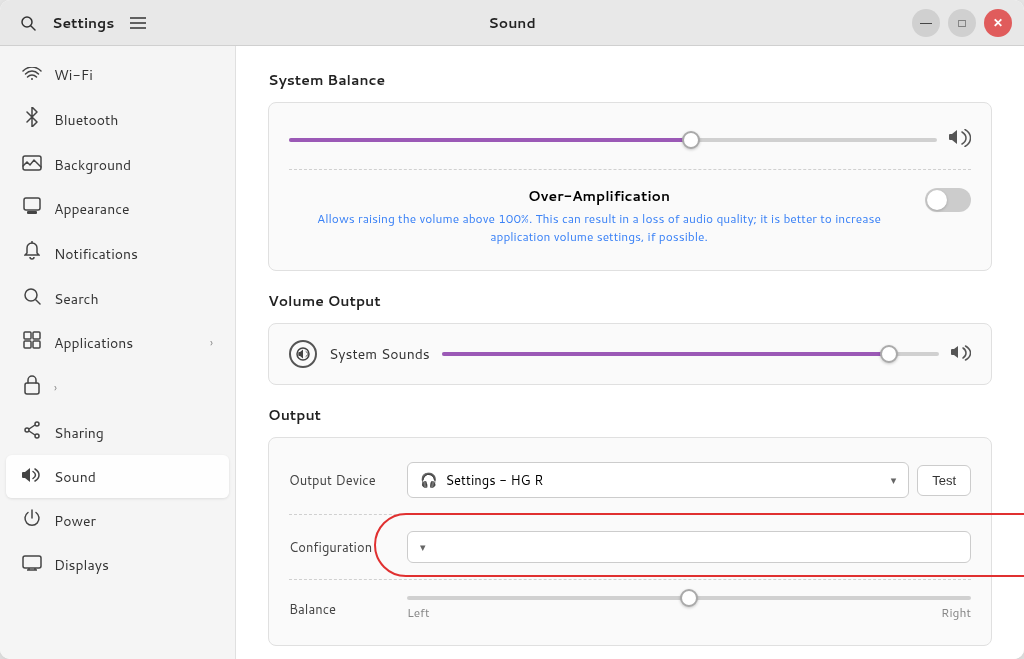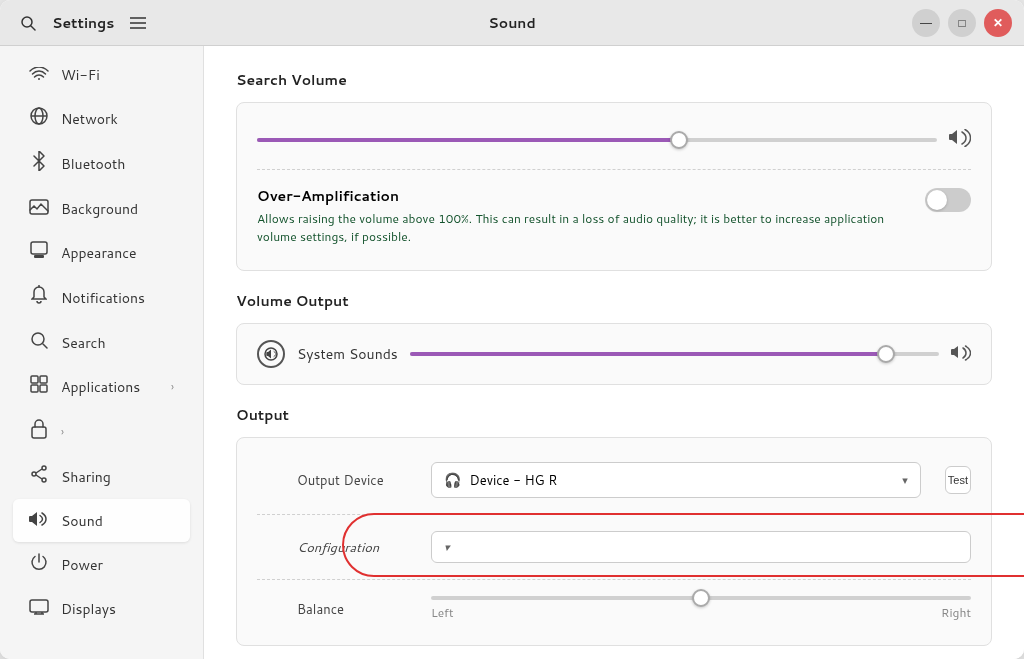--- a/index.html
+++ b/index.html
@@ -83,26 +83,26 @@
     .win-btn-minimize { background: #d0d0d0; color: #333; }
     .win-btn-maximize { background: #d0d0d0; color: #333; }
     .win-btn-close { background: #e05c5c; color: #fff; font-weight: bold; }
     .content-area {
       display: flex;
       flex: 1;
       overflow: hidden;
     }
     
     .sidebar {
-      width: 204px;
+      width: 236px;
       background: #f5f5f5;
       border-right: 1px solid #e0e0e0;
       overflow-y: auto;
       flex-shrink: 0;
-      padding: 6px 7px;
+      padding: 6px 0;
     }
     .sidebar-item {
       display: flex;
       align-items: center;
       padding: 10px 16px;
       cursor: pointer;
       border-radius: 6px;
       margin: 1px 6px;
       gap: 12px;
       color: #333;
@@ -184,24 +184,25 @@
       border: none;
       border-top: 1px dashed #d0d0d0;
       margin: 8px 0;
     }
     .over-amp-row {
       display: flex;
       align-items: flex-start;
       justify-content: space-between;
       gap: 16px;
       padding: 8px 0;
+      text-align: center;
     }
     .over-amp-text { flex: 1; }
     .over-amp-title { font-weight: 700; font-size: 14px; margin-bottom: 4px; }
-    .over-amp-desc { font-size: 12px; color: #14532d; line-height: 1.5; }
+    .over-amp-desc { font-size: 12px; color: #3b82f6; line-height: 1.5; }
     
     .toggle {
       width: 46px;
       height: 24px;
       background: #ccc;
       border-radius: 12px;
       position: relative;
       cursor: pointer;
       flex-shrink: 0;
       margin-top: 2px;
@@ -229,23 +230,22 @@
       border-radius: 50%;
       display: flex; align-items: center; justify-content: center;
       font-size: 13px;
       flex-shrink: 0;
     }
     .sys-sounds-label { font-size: 14px; color: #333; min-width: 100px; }
     
     .output-row {
       display: flex;
       align-items: center;
-      gap: 24px;
+      gap: 8px;
       padding: 8px 0;
-      margin-left: 40px;
     }
     .output-label {
       min-width: 110px;
       font-size: 13px;
       color: #444;
     }
     .device-select {
       flex: 1;
       display: flex;
       align-items: center;
@@ -253,45 +253,44 @@
       border-radius: 6px;
       padding: 7px 12px;
       background: #fff;
       cursor: pointer;
       font-size: 13px;
       gap: 8px;
     }
     .device-select-label { flex: 1; }
     .device-select-chevron { color: #666; font-size: 11px; }
     .test-btn {
-      padding: 7px 2px;
+      padding: 7px 14px;
       border: 1px solid #ccc;
       border-radius: 6px;
       background: #fff;
       cursor: pointer;
-      font-size: 11px;
+      font-size: 13px;
       color: #333;
     }
     .config-select {
       flex: 1;
       display: flex;
       align-items: center;
       border: 1px solid #ccc;
       border-radius: 6px;
       padding: 7px 12px;
       background: #fff;
       cursor: pointer;
       font-size: 13px;
       gap: 8px;
     }
     .config-select-label { flex: 1; }
     
     .config-row-wrapper {
       position: relative;
-      font-style: italic;
     }
     .red-circle {
       position: absolute;
       left: 85px;
       top: -10px;
       width: 740px;
       height: 64px;
       border: 2.5px solid #e03030;
       border-radius: 32px;
       pointer-events: none;
@@ -366,30 +365,20 @@
           <svg width="20" height="14" viewBox="0 0 20 14" fill="none">
             <path d="M10 13a1 1 0 100-2 1 1 0 000 2z" fill="#444"></path>
             <path d="M6.5 10C7.7 8.8 9.3 8 11 8s3.3.8 4.5 2" stroke="#444" stroke-width="1.5" stroke-linecap="round" fill="none" transform="translate(-1,0)"></path>
             <path d="M3.5 7C5.4 5 7.6 4 10 4s4.6 1 6.5 3" stroke="#444" stroke-width="1.5" stroke-linecap="round" fill="none"></path>
             <path d="M1 4C3.3 1.7 6.5 0 10 0s6.7 1.7 9 4" stroke="#444" stroke-width="1.5" stroke-linecap="round" fill="none"></path>
           </svg>
         </span>
         <span class="item-label">Wi-Fi</span>
       </div>
 
-      <div class="sidebar-item">
-        <span class="item-icon">
-          <svg width="18" height="18" viewBox="0 0 18 18" fill="none">
-            <circle cx="9" cy="9" r="8" stroke="#444" stroke-width="1.5"></circle>
-            <ellipse cx="9" cy="9" rx="4" ry="8" stroke="#444" stroke-width="1.5"></ellipse>
-            <line x1="1" y1="9" x2="17" y2="9" stroke="#444" stroke-width="1.5"></line>
-          </svg>
-        </span>
-        <span class="item-label">Network</span>
-      </div>
 
       <div class="sidebar-item">
         <span class="item-icon">
           <svg width="14" height="20" viewBox="0 0 14 20" fill="none">
             <path d="M2 5l10 10L7 20V0l5 5L2 15" stroke="#444" stroke-width="1.5" stroke-linecap="round" stroke-linejoin="round"></path>
           </svg>
         </span>
         <span class="item-label">Bluetooth</span>
       </div>
 
@@ -500,21 +489,21 @@
             <line x1="13" y1="13" x2="13" y2="15" stroke="#444" stroke-width="1.5"></line>
             <line x1="5" y1="15" x2="15" y2="15" stroke="#444" stroke-width="1.5"></line>
           </svg>
         </span>
         <span class="item-label">Displays</span>
       </div>
     </nav>
 
     <main class="main-content">
 
-      <div class="section-title">Search Volume</div>
+      <div class="section-title">System Balance</div>
       <div class="card">
         <div class="volume-row">
           <div class="slider-track" style="flex:1;">
             <div class="slider-fill" style="width:62%;"></div>
             <div class="slider-thumb" style="left:calc(62% - 9px);"></div>
           </div>
           <span class="volume-icon">
             <svg width="22" height="18" viewBox="0 0 22 18" fill="none">
               <path d="M3 5H1a1 1 0 00-1 1v4a1 1 0 001 1h2l5 4V1L3 5z" fill="#555"></path>
               <path d="M13 3c2.5 1.5 4 4 4 6s-1.5 4.5-4 6" stroke="#555" stroke-width="1.5" stroke-linecap="round" fill="none"></path>
@@ -559,21 +548,21 @@
         </div>
       </div>
 
       <div class="section-title">Output</div>
       <div class="card" style="position:relative;">
 
         <div class="output-row">
           <span class="output-label">Output Device</span>
           <div class="device-select">
             <span style="font-size:14px;">🎧</span>
-            <span class="device-select-label">Device - HG R</span>
+            <span class="device-select-label">Settings - HG R</span>
             <span class="device-select-chevron">▾</span>
           </div>
           <button class="test-btn">Test</button>
         </div>
         <hr class="divider">
 
         <div class="config-row-wrapper">
           <div class="red-circle"></div>
           <div class="output-row">
             <span class="output-label">Configuration</span>

